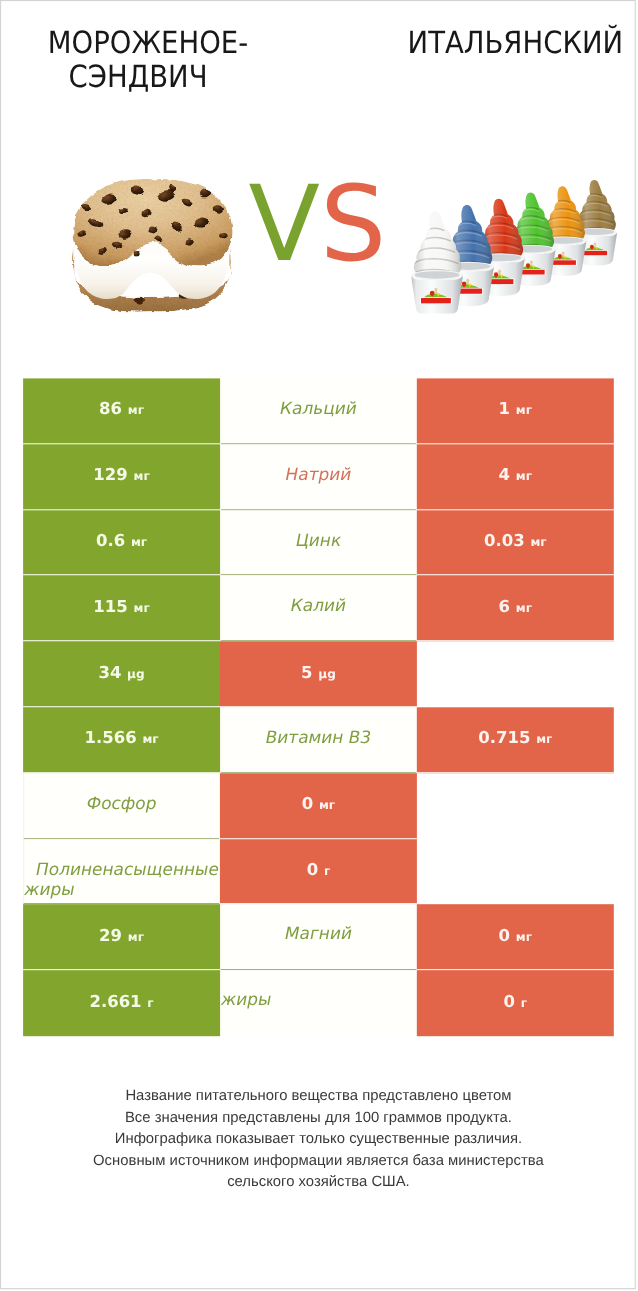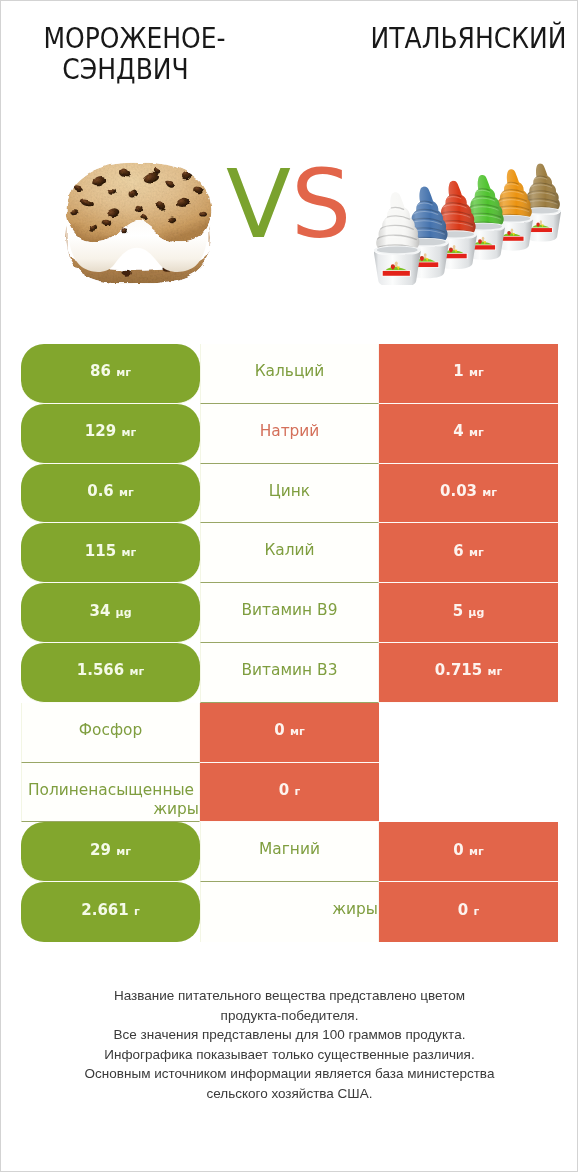--- a/index.html
+++ b/index.html
@@ -11,32 +11,32 @@
   .title .l2{display:block;margin-right:30px;}
   #title-left .l2{margin-right:18px;}
   #cookie-img{position:absolute;left:57px;top:160px;overflow:visible;}
   #ice-img{position:absolute;left:373px;top:158px;}
   #vs{position:absolute;left:225px;top:156px;font-family:"DejaVu Sans",sans-serif;font-size:95px;line-height:95px;font-weight:400;white-space:nowrap;}
   #vs .v{color:#7aa22e;}
   #vs .s{color:#e2654a;}
   #table{position:absolute;left:20px;top:343px;width:537px;}
   .row{display:flex;height:59.8px;}
   .cell{display:flex;align-items:center;justify-content:center;box-sizing:border-box;overflow:hidden;text-align:center;}
-  .c-left{width:179px;background:#82a62d;color:#f5fae8;border-bottom:1px solid #fcfdf5;border-radius:23px;}
+  .c-left{width:179px;background:#82a62d;color:#f5fae8;border-bottom:1px solid #fcfdf5;}
   .c-mid{width:179px;background:#fffffc;border-bottom:1px solid #99a766;border-left:1px solid #f3f6e4;border-right:1px solid #faf3ee;font-family:"DejaVu Sans",sans-serif;font-size:15.4px;line-height:19.4px;align-items:flex-start;padding-top:18px;}
-  .c-mid>span{position:relative;top:0;}
+  .c-mid>span{position:relative;top:0;font-style:italic;}
   .c-right{width:179px;background:#e2654a;color:#fdf3ee;border-bottom:1px solid #fffaf7;}
   .row:last-child .c-left,.row:last-child .c-mid,.row:last-child .c-right{border-bottom:none;}
   .val{font-family:"DejaVu Sans",sans-serif;font-size:15px;font-weight:700;white-space:nowrap;letter-spacing:0;position:relative;top:-2px;}
   .val .u{font-size:11px;font-weight:700;}
   .lab-green{color:#7f9e3f;}
   .lab-orange{color:#d4705a;}
   .lab2{display:block;width:179px;}
-  .lab2 .ln1{display:block;white-space:nowrap;text-align:center;padding-left:1px;box-sizing:border-box;}
-  .lab2 .ln2{display:block;text-align:right;}
+  .lab2 .ln1{display:block;white-space:nowrap;text-align:right;padding-left:1px;box-sizing:border-box;}
+  .lab2 .ln2{display:block;text-align:left;}
   #footer{position:absolute;left:20px;top:985px;width:537px;text-align:center;font-size:13.5px;line-height:19.5px;color:#3a3a3a;}
 </style>
 </head>
 <body>
 
 <div id="page">
   <div class="title" id="title-left"><span class="l1">МОРОЖЕНОЕ-</span><span class="l2">СЭНДВИЧ</span></div>
   <div class="title" id="title-right"><span class="l1">ИТАЛЬЯНСКИЙ</span></div>
   <svg id="cookie-img" width="161" height="122" viewBox="0 0 151 118" xmlns="http://www.w3.org/2000/svg">
 <defs>
@@ -268,23 +268,20 @@
           <span class="lab-green">Калий</span>
         </div>
         <div class="cell c-right">
           <span class="val">6 <span class="u">мг</span></span>
         </div>
       </div>
       <div class="row">
         <div class="cell c-left">
           <span class="val">34 <span class="u">µg</span></span>
         </div>
-        <div class="cell c-mid">
-          <span class="lab-green">Витамин B9</span>
-        </div>
         <div class="cell c-right">
           <span class="val">5 <span class="u">µg</span></span>
         </div>
       </div>
       <div class="row">
         <div class="cell c-left">
           <span class="val">1.566 <span class="u">мг</span></span>
         </div>
         <div class="cell c-mid">
           <span class="lab-green">Витамин B3</span>
@@ -332,19 +329,18 @@
             <span class="ln2">жиры</span>
           </span>
         </div>
         <div class="cell c-right">
           <span class="val">0 <span class="u">г</span></span>
         </div>
       </div>
     </div>
   <div id="footer">
       <div>Название питательного вещества представлено цветом</div>
-      <div>продукта-победителя.</div>
       <div>Все значения представлены для 100 граммов продукта.</div>
       <div>Инфографика показывает только существенные различия.</div>
       <div>Основным источником информации является база министерства</div>
       <div>сельского хозяйства США.</div>
     </div>
 </div>
 
 </body></html>

